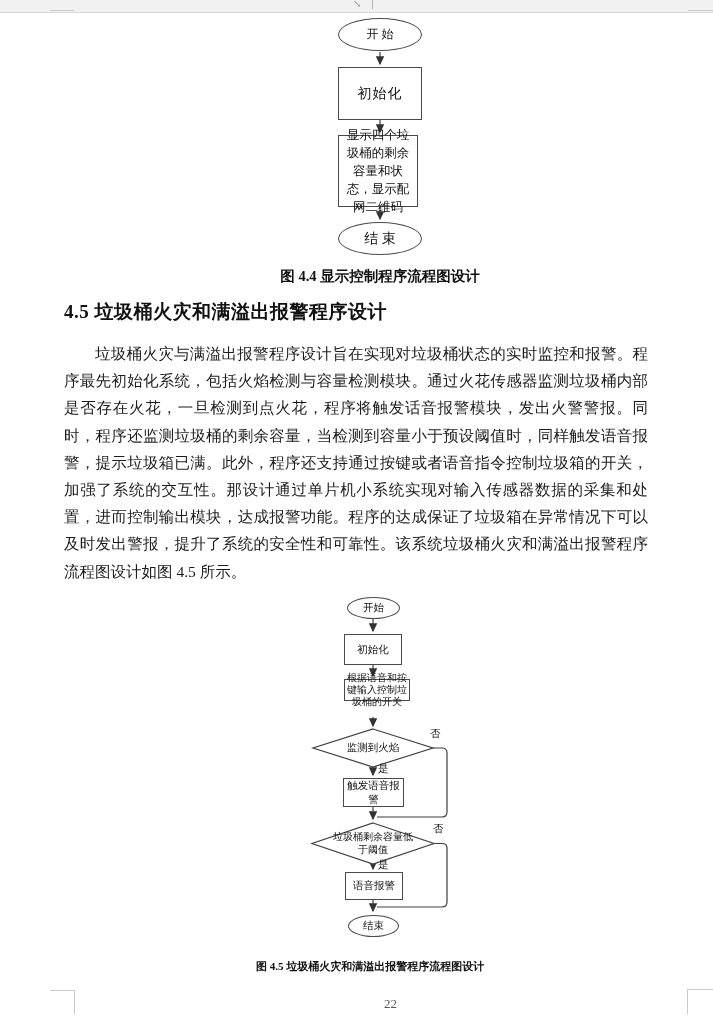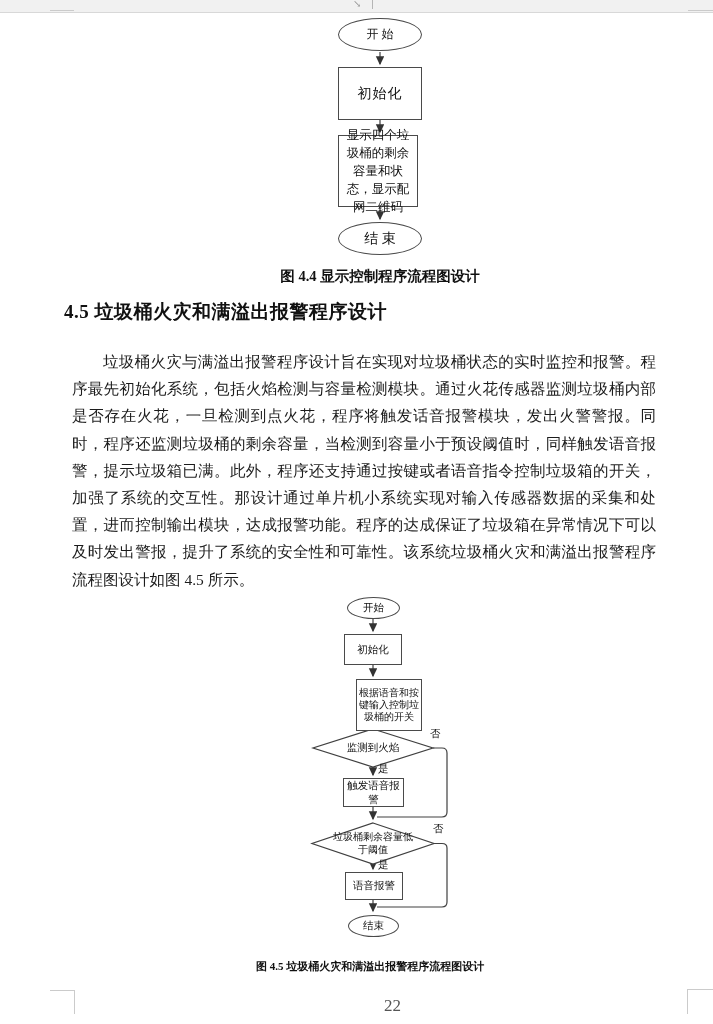--- a/index.html
+++ b/index.html
@@ -14,40 +14,40 @@
   .gap-artifact{position:absolute;left:353px;top:-2px;font-size:10px;color:#8f8f8f;line-height:12px;}
   .gap-bar{position:absolute;left:372px;top:0;width:1px;height:9px;background:#b5b5b5;}
   .crop{position:absolute;background:#cbcbcb;}
   
   .fig-caption{position:absolute;transform:translateX(-50%);font-weight:bold;font-size:14.5px;white-space:nowrap;color:#111;}
   .section-heading{position:absolute;left:64px;top:299px;font-weight:bold;font-size:19px;letter-spacing:.5px;color:#111;}
   .body-paragraph{
     position:absolute;left:64px;top:340px;width:584px;
     font-size:15.5px;line-height:27.2px;text-align:justify;text-indent:2em;
   }
-  .page-number{position:absolute;left:384px;top:996px;font-size:17px;color:#555;}
+  .page-number{position:absolute;left:384px;top:996px;font-size:13px;color:#555;}
   
   .fc-node{
     position:absolute;z-index:2;background:#fff;border:1px solid #4a4a4a;
     display:flex;align-items:center;justify-content:center;text-align:center;
     color:#111;box-sizing:border-box;
   }
   .oval{border-radius:50%;}
   .fc-label{position:absolute;z-index:3;color:#111;}
   .diamond-text{position:absolute;z-index:2;text-align:center;color:#111;}
   svg.connectors{position:absolute;left:0;top:0;z-index:1;}
   
   .f1-start{left:338px;top:18px;width:84px;height:33px;font-size:12px;}
   .f1-init{left:338px;top:67px;width:84px;height:53px;font-size:14px;letter-spacing:1px;}
   .f1-display{left:338px;top:135px;width:80px;height:72px;font-size:12.5px;line-height:18px;padding:0 2px;}
   .f1-end{left:338px;top:222px;width:84px;height:33px;font-size:14px;}
   
   .f2-start{left:347px;top:597px;width:53px;height:22px;font-size:10.5px;}
   .f2-init{left:344px;top:634px;width:58px;height:31px;font-size:10.5px;}
-  .f2-ctrl{left:356px;top:679px;width:66px;height:52px;font-size:10px;line-height:12.3px;}
+  .f2-ctrl{left:344px;top:679px;width:66px;height:22px;font-size:10px;line-height:12.3px;}
   .f2-d1text{left:323px;top:742px;width:100px;font-size:10.5px;line-height:12px;}
   .f2-alarm{left:343px;top:778px;width:61px;height:29px;font-size:10.5px;}
   .f2-d2text{left:333px;top:831px;width:80px;font-size:10px;line-height:12.5px;}
   .f2-voice{left:345px;top:872px;width:58px;height:28px;font-size:10.5px;}
   .f2-end{left:348px;top:915px;width:51px;height:22px;font-size:10.5px;}
   .lbl{font-size:10.5px;}
 </style>
 </head>
 <body>
 
@@ -92,21 +92,21 @@
 
 <div class="fc-node oval f1-start">开 始</div>
 <div class="fc-node f1-init">初始化</div>
 <div class="fc-node f1-display">显示四个垃圾桶的剩余容量和状态，显示配网二维码</div>
 <div class="fc-node oval f1-end">结 束</div>
 
 <div class="fig-caption" style="left:364px;top:267px;margin-left:16px;">图 4.4 显示控制程序流程图设计</div>
 
 <h2 class="section-heading" style="margin:0;">4.5 垃圾桶火灾和满溢出报警程序设计</h2>
 
-<p class="body-paragraph" style="margin:8px;">垃圾桶火灾与满溢出报警程序设计旨在实现对垃圾桶状态的实时监控和报警。程序最先初始化系统，包括火焰检测与容量检测模块。通过火花传感器监测垃圾桶内部是否存在火花，一旦检测到点火花，程序将触发话音报警模块，发出火警警报。同时，程序还监测垃圾桶的剩余容量，当检测到容量小于预设阈值时，同样触发语音报警，提示垃圾箱已满。此外，程序还支持通过按键或者语音指令控制垃圾箱的开关，加强了系统的交互性。那设计通过单片机小系统实现对输入传感器数据的采集和处置，进而控制输出模块，达成报警功能。程序的达成保证了垃圾箱在异常情况下可以及时发出警报，提升了系统的安全性和可靠性。该系统垃圾桶火灾和满溢出报警程序流程图设计如图 4.5 所示。</p>
+<p class="body-paragraph" style="margin:0;">垃圾桶火灾与满溢出报警程序设计旨在实现对垃圾桶状态的实时监控和报警。程序最先初始化系统，包括火焰检测与容量检测模块。通过火花传感器监测垃圾桶内部是否存在火花，一旦检测到点火花，程序将触发话音报警模块，发出火警警报。同时，程序还监测垃圾桶的剩余容量，当检测到容量小于预设阈值时，同样触发语音报警，提示垃圾箱已满。此外，程序还支持通过按键或者语音指令控制垃圾箱的开关，加强了系统的交互性。那设计通过单片机小系统实现对输入传感器数据的采集和处置，进而控制输出模块，达成报警功能。程序的达成保证了垃圾箱在异常情况下可以及时发出警报，提升了系统的安全性和可靠性。该系统垃圾桶火灾和满溢出报警程序流程图设计如图 4.5 所示。</p>
 
 <div class="fc-node oval f2-start">开始</div>
 <div class="fc-node f2-init">初始化</div>
 <div class="fc-node f2-ctrl">根据语音和按键输入控制垃圾桶的开关</div>
 <div class="diamond-text f2-d1text">监测到火焰</div>
 <span class="fc-label lbl" style="left:430px;top:727px;">否</span>
 <span class="fc-label lbl" style="left:378px;top:762px;">是</span>
 <div class="fc-node f2-alarm">触发语音报警</div>
 <div class="diamond-text f2-d2text">垃圾桶剩余容量低于阈值</div>
 <span class="fc-label lbl" style="left:433px;top:822px;">否</span>

